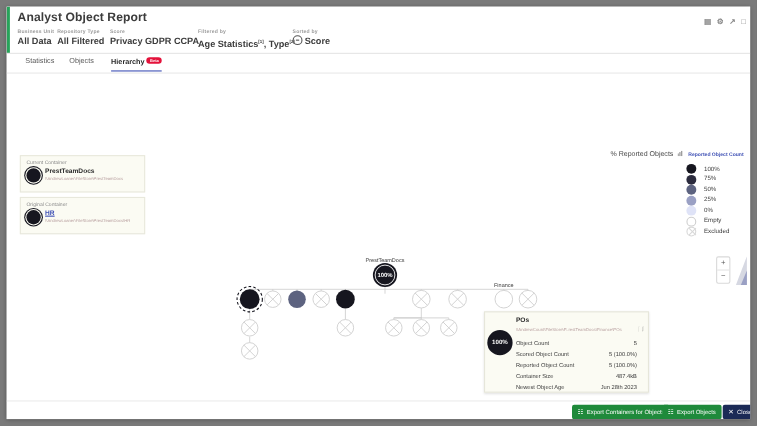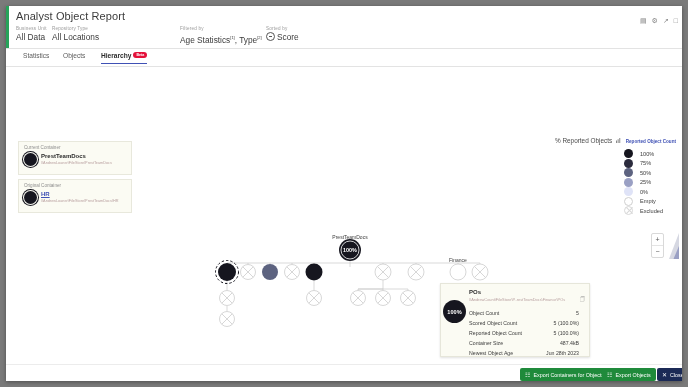--- a/index.html
+++ b/index.html
@@ -2,21 +2,21 @@
 <html><head>
 <meta charset="utf-8">
 <style>
   html,body{margin:0;padding:0;background:#6d6d6d;}
   body{font-family:"Liberation Sans",sans-serif;}
   .screen{position:relative;width:688px;height:387px;background:#7a7a7a;overflow:hidden;}
   .modal{position:absolute;left:6px;top:6px;width:676px;height:375px;background:#ffffff;
          box-shadow:0 1px 4px rgba(0,0,0,.35);overflow:hidden;}
 
   
-  .hdr{position:relative;height:42px;border-bottom:1px solid #e3e3e3;background:#fff;}
+  .hdr{position:relative;height:42px;border-bottom:1px solid #e3e3e3;background:#fff;font-weight:bold;}
   .accent{position:absolute;left:0;top:0;width:3px;height:42px;background:#27a35a;}
   .title{position:absolute;left:10px;top:4px;font-size:11px;color:#3c3c3c;letter-spacing:.1px;}
   .meta{position:absolute;top:20px;}
   .meta .lbl{font-size:4.6px;color:#9a9a9a;letter-spacing:.2px;display:block;line-height:6px;
              text-transform:none;}
   .meta .val{font-size:8.3px;color:#3c3c3c;display:block;line-height:11px;white-space:nowrap;}
   .m1{left:10px;} .m2{left:46px;} .m3{left:94px;} .m4{left:174px;} .m5{left:260px;}
   .sup{font-size:4px;vertical-align:super;}
   .scoreicon{display:inline-block;width:7px;height:7px;border:1px solid #555;border-radius:50%;
              position:relative;margin-right:2px;vertical-align:-1px;}
@@ -108,21 +108,25 @@
     <div class="hdr">
       <div class="accent"></div>
       <div class="title">Analyst Object Report</div>
 
       <div class="meta m1">
         <span class="lbl">Business Unit</span>
         <span class="val">All Data</span>
       </div>
       <div class="meta m2">
         <span class="lbl">Repository Type</span>
-        <span class="val">All Locations</span>
+        <span class="val">All Filtered</span>
+      </div>
+      <div class="meta m3">
+        <span class="lbl">Score</span>
+        <span class="val">Privacy GDPR CCPA</span>
       </div>
       <div class="meta m4">
         <span class="lbl">Filtered by</span>
         <span class="val"><span>Age Statistics</span><span class="sup">[1]</span><span>, Type</span><span class="sup">[2]</span></span>
       </div>
       <div class="meta m5">
         <span class="lbl">Sorted by</span>
         <span class="val"><span class="scoreicon"></span><span>Score</span></span>
       </div>
 

